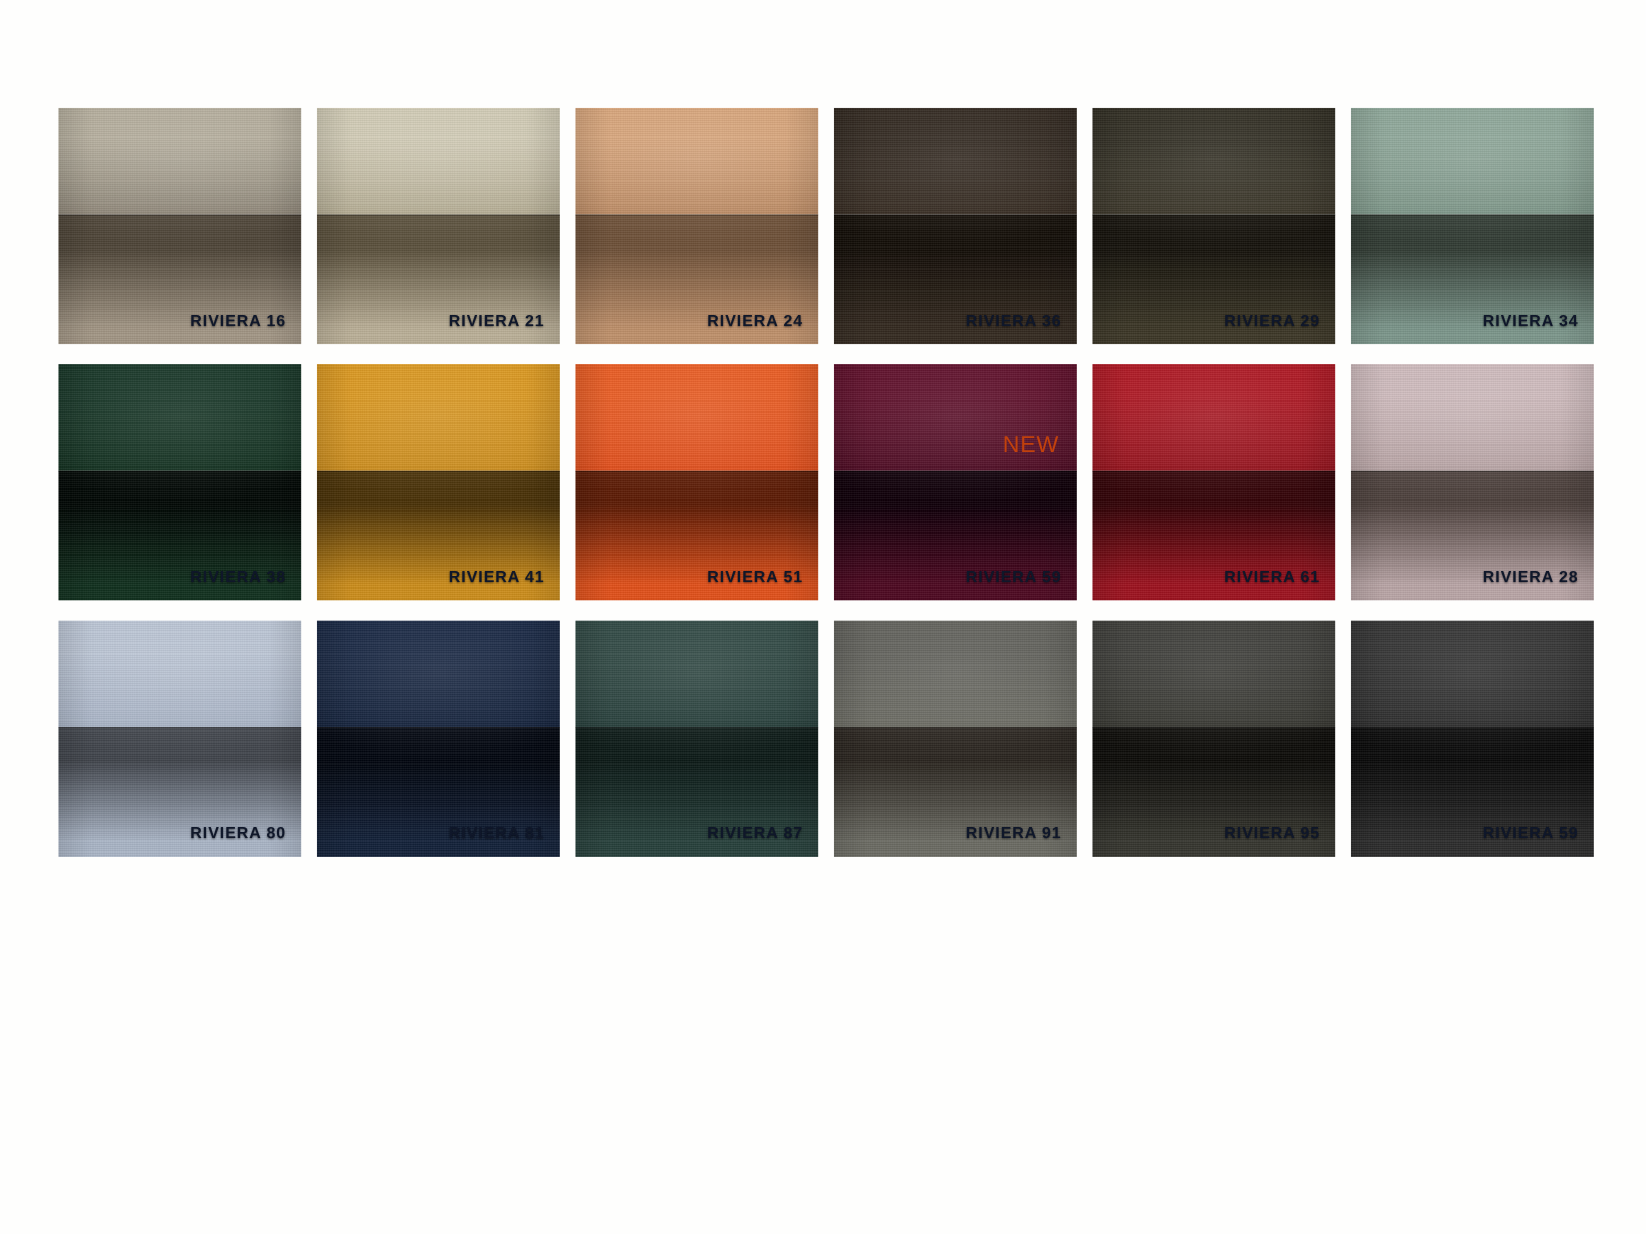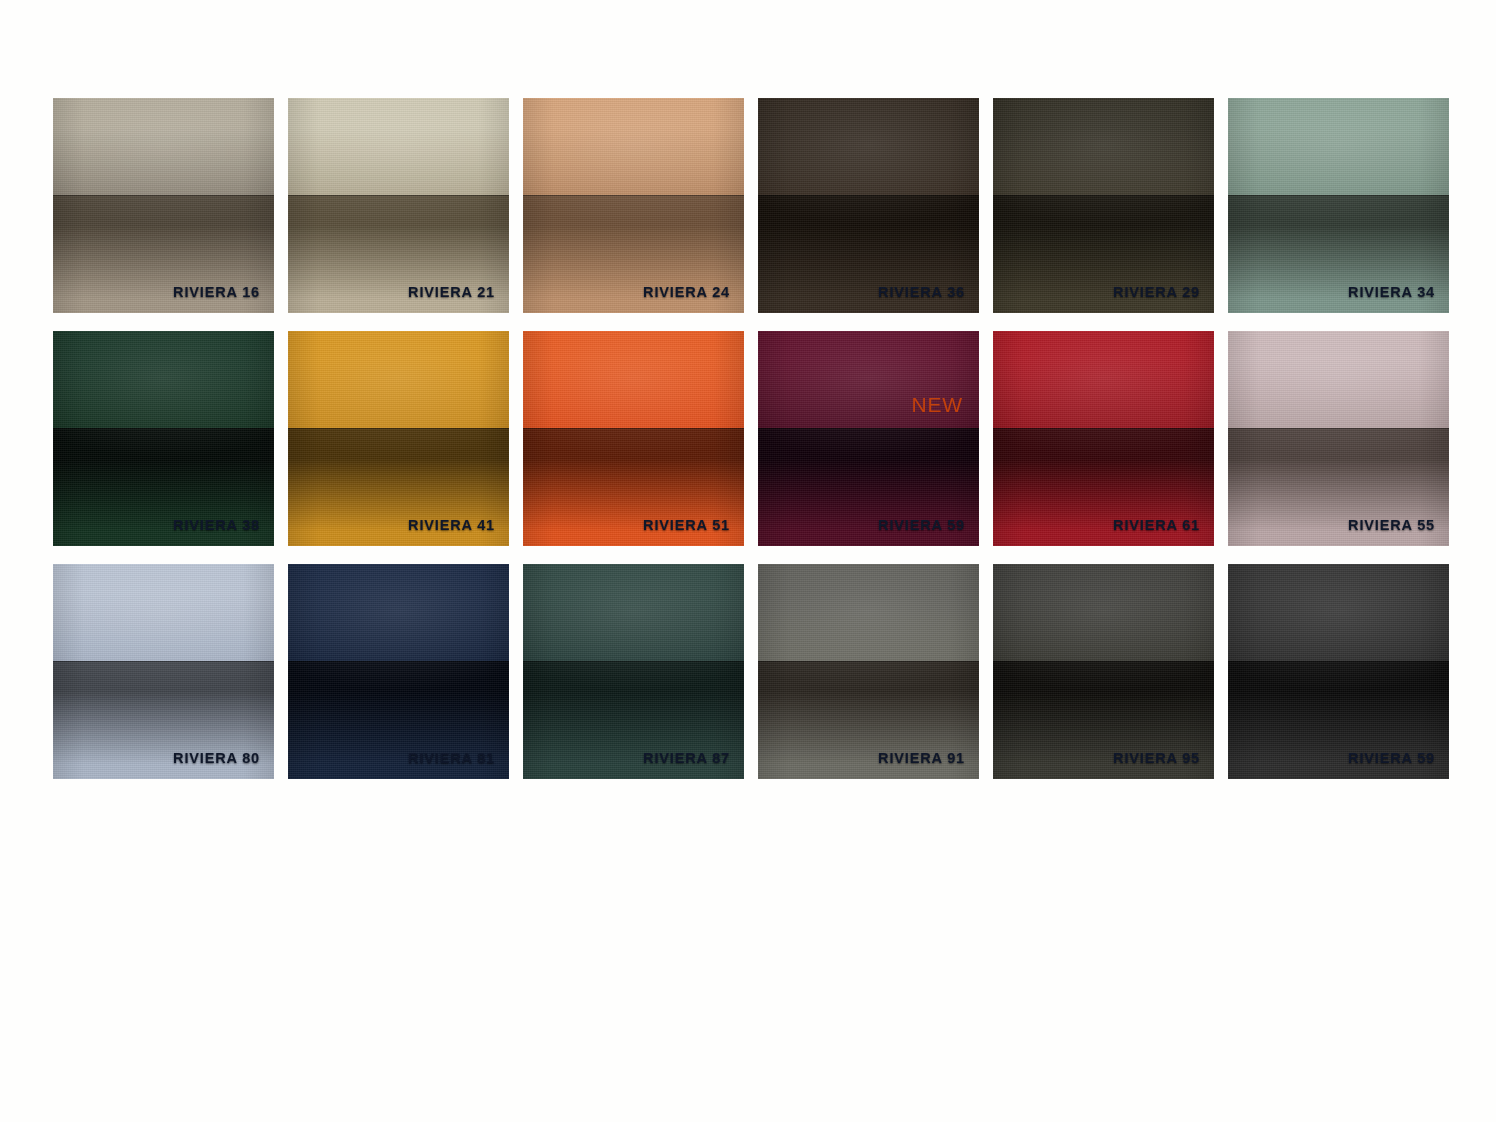--- a/index.html
+++ b/index.html
@@ -215,21 +215,21 @@
         <div class="grain"></div>
         <div class="sheen"></div>
         <div class="label">RIVIERA 61</div>
       </div>
       <div class="swatch">
         <div class="band-top" style="height: 45%; background: linear-gradient(rgb(205, 185, 187) 0%, rgb(205, 185, 187) 30%, rgb(183, 163, 164) 100%);"></div>
         <div class="band-bottom" style="top: 45%; height: 55%; background: linear-gradient(rgb(78, 66, 62) 0%, rgb(78, 66, 62) 26%, rgb(185, 165, 166) 88%, rgb(185, 165, 166) 100%);"></div>
         <div class="crease" style="top: 45%;"></div>
         <div class="grain"></div>
         <div class="sheen"></div>
-        <div class="label">RIVIERA 55</div>
+        <div class="label">RIVIERA 28</div>
       </div>
       <div class="swatch">
         <div class="band-top" style="height: 45%; background: linear-gradient(rgb(185, 195, 211) 0%, rgb(185, 195, 211) 30%, rgb(167, 178, 196) 100%);"></div>
         <div class="band-bottom" style="top: 45%; height: 55%; background: linear-gradient(rgb(65, 69, 76) 0%, rgb(65, 69, 76) 26%, rgb(169, 180, 197) 88%, rgb(169, 180, 197) 100%);"></div>
         <div class="crease" style="top: 45%;"></div>
         <div class="grain"></div>
         <div class="sheen"></div>
         <div class="label">RIVIERA 80</div>
       </div>
       <div class="swatch">

